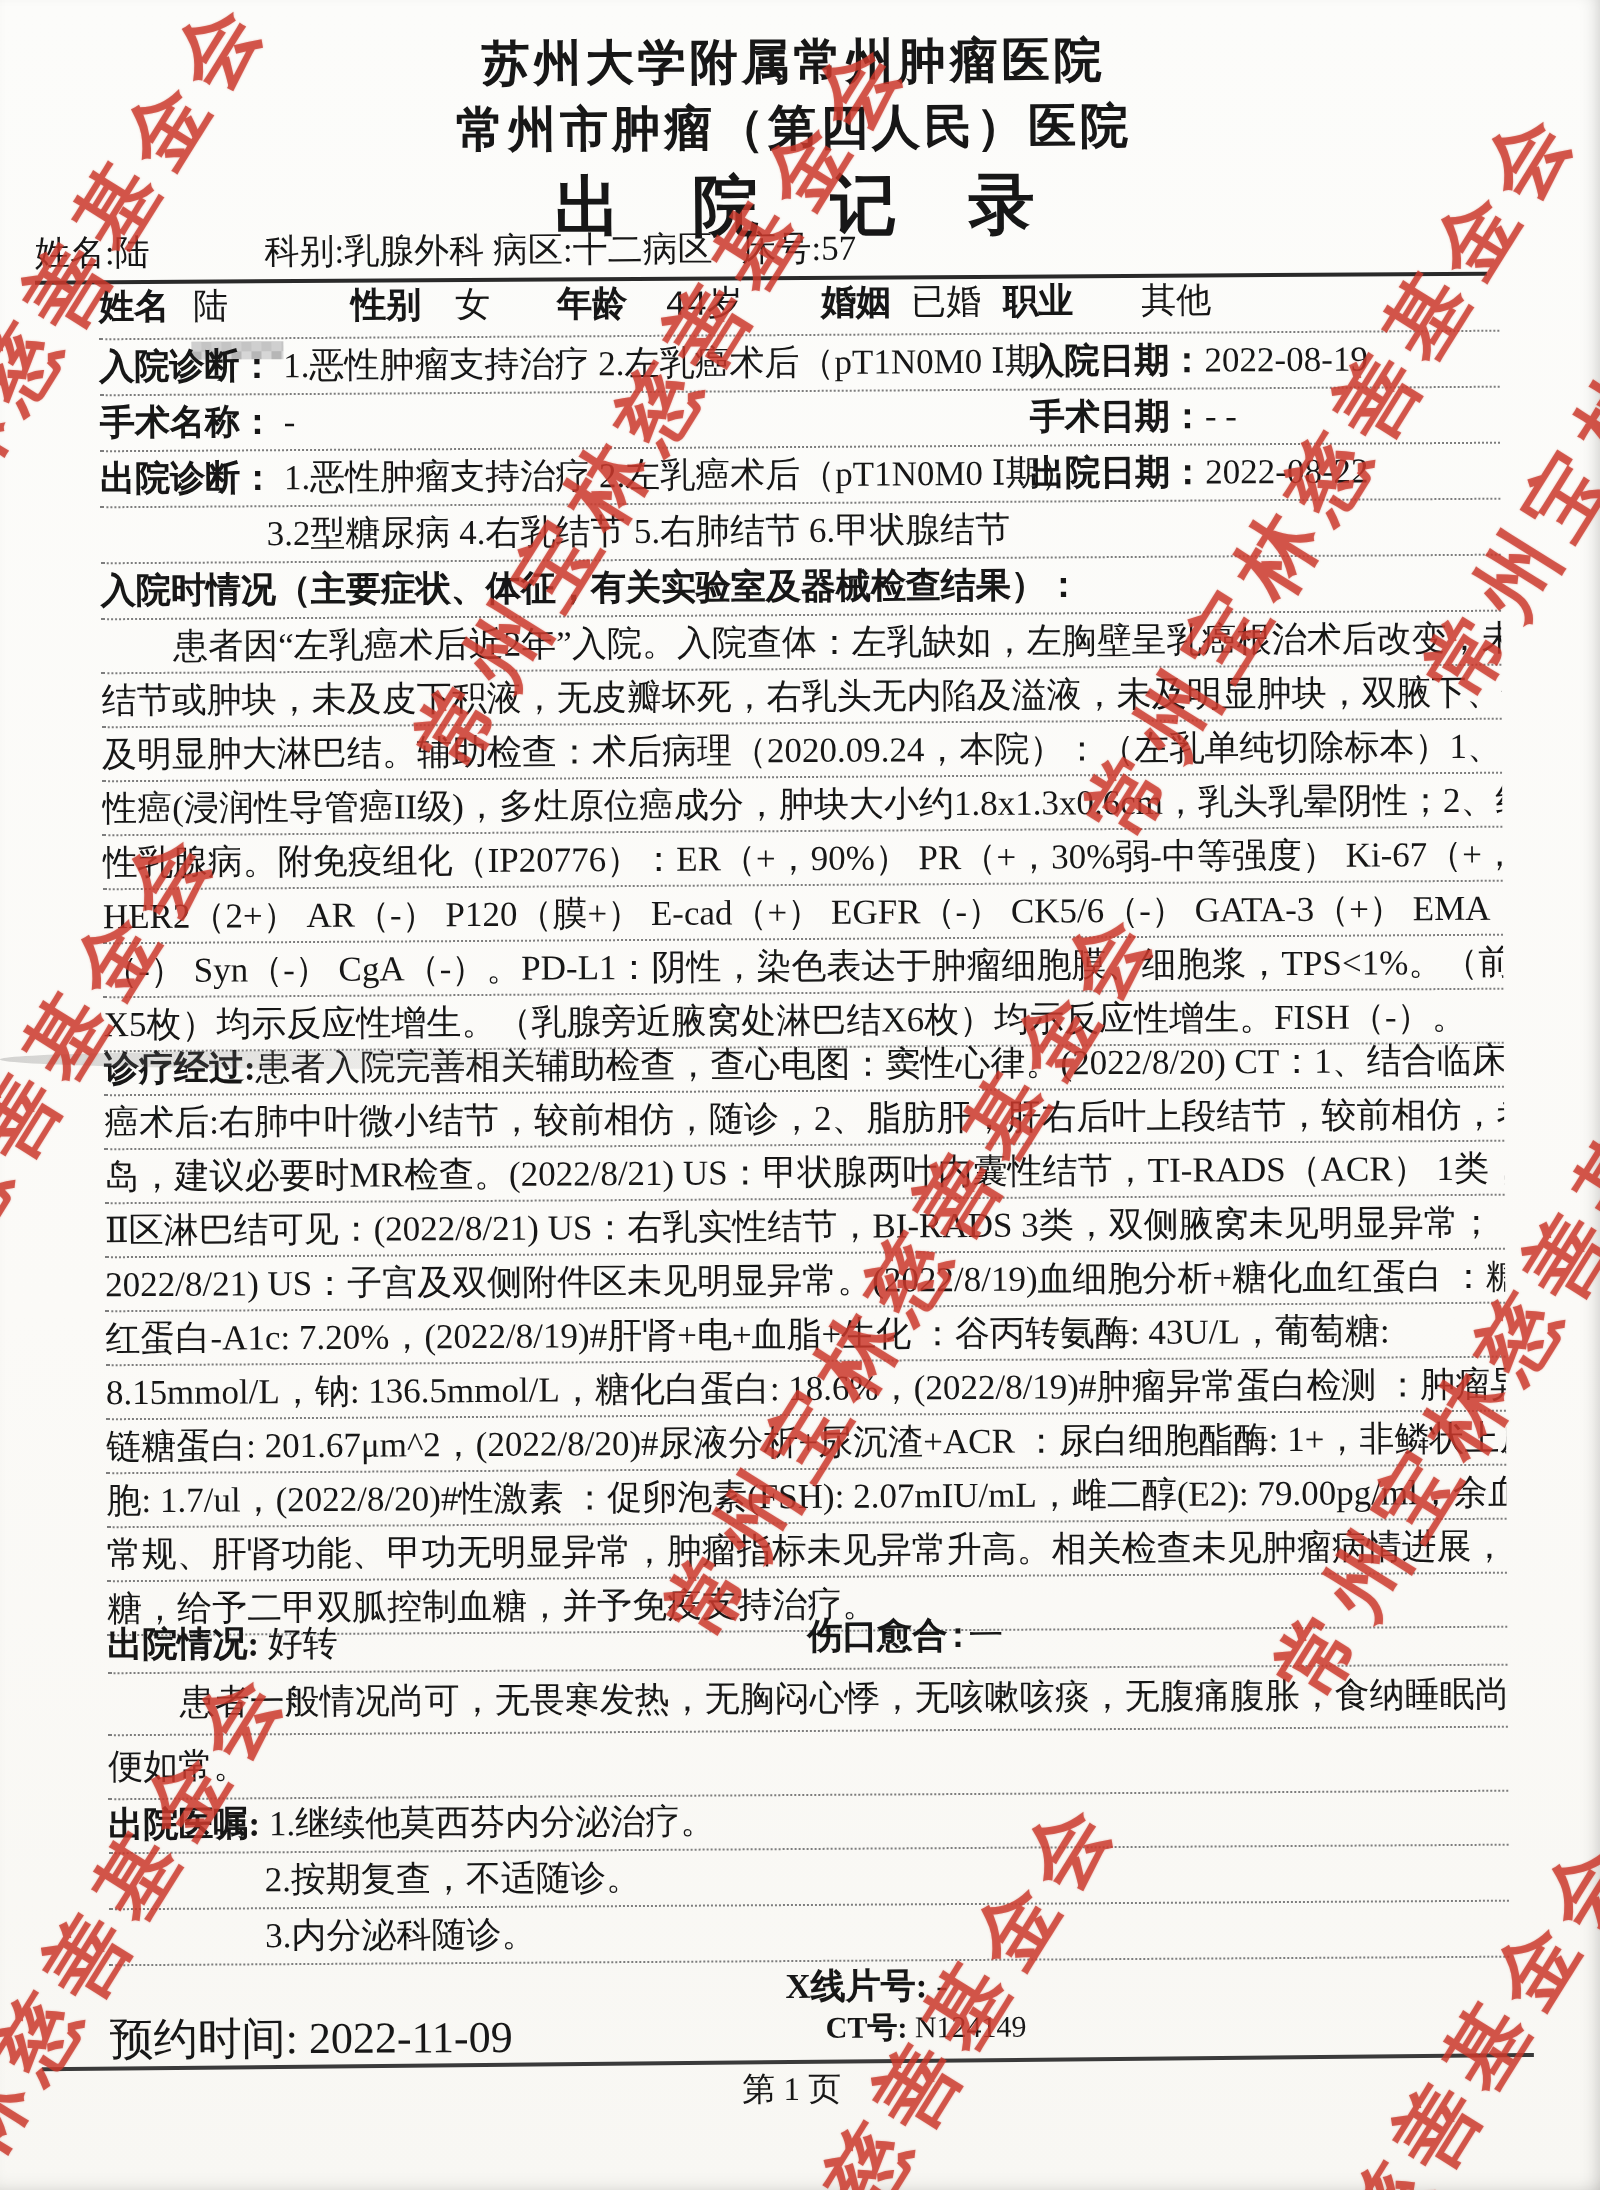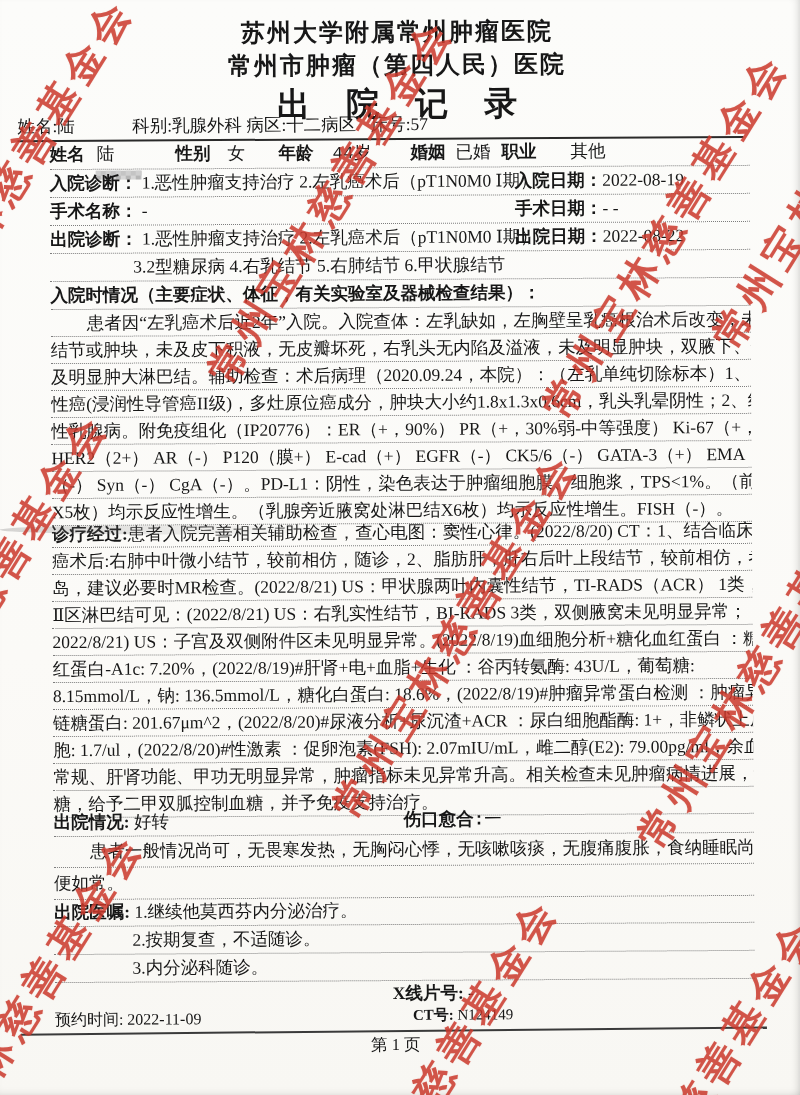--- a/index.html
+++ b/index.html
@@ -187,21 +187,21 @@
       <span style="margin-left:78px">2.按期复查，不适随诊。</span>
     </div>
     <div class="frow" style="top:953px">
       <span style="margin-left:78px">3.内分泌科随诊。</span>
     </div>
 
     <div class="abs" style="top:981px;left:390px;font-size:17.5px;line-height:24px;white-space:nowrap">
       <span class="lb">X线片号:</span>
       <span>-</span>
     </div>
-    <div class="abs" style="top:1006px;left:52px;font-size:16px;line-height:24px;white-space:nowrap">
+    <div class="abs" style="top:1006px;left:52px;font-size:22px;line-height:24px;white-space:nowrap">
       <span>预约时间:</span>
       <span>2022-11-09</span>
     </div>
     <div class="abs" style="top:1003px;left:410px;font-size:15px;line-height:24px;white-space:nowrap">
       <span class="lb">CT号:</span>
       <span>N124149</span>
     </div>
     <div class="solidline" style="top:1030px"></div>
     <div class="abs" style="top:1034px;left:368px;font-size:16.5px">第 1 页</div>
 

